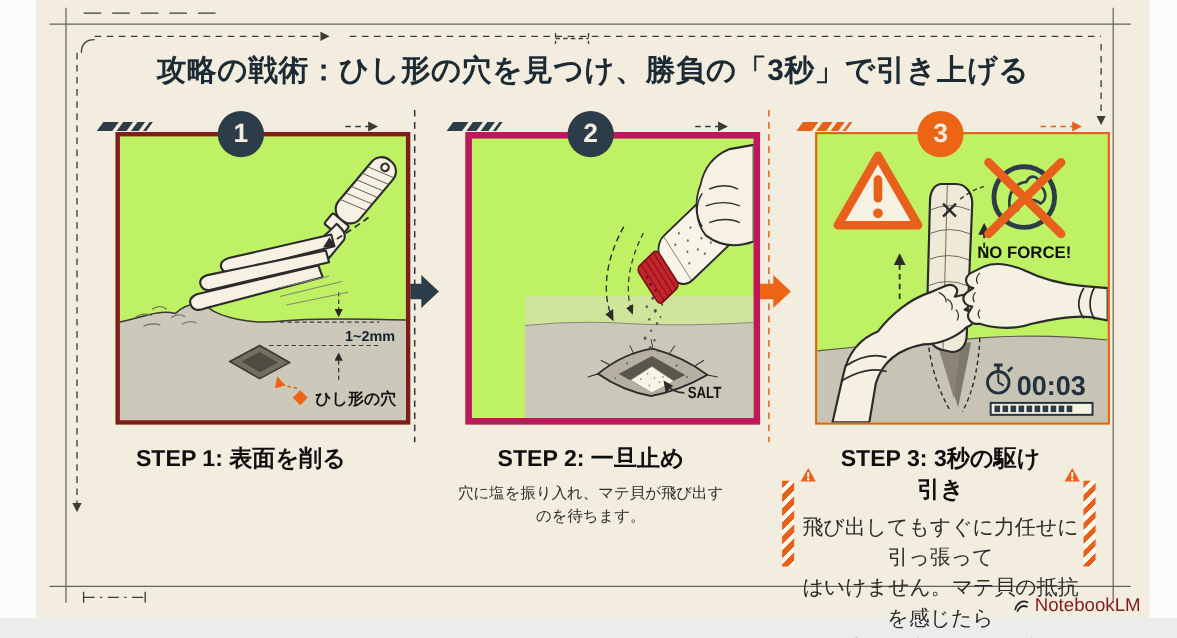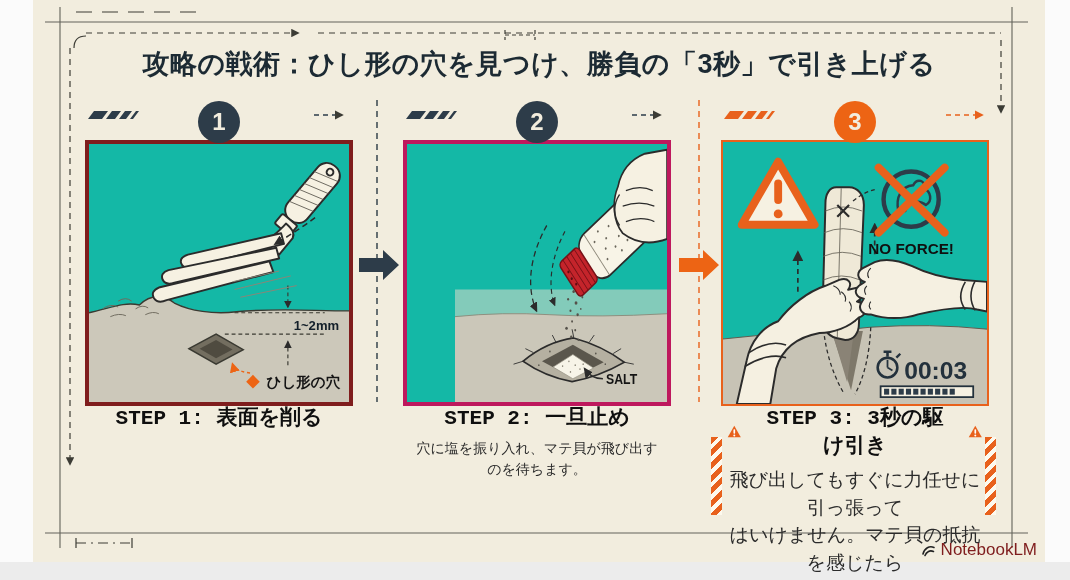--- a/index.html
+++ b/index.html
@@ -2,34 +2,34 @@
 <html><head>
 <meta charset="utf-8">
 <style>
   html,body{margin:0;padding:0;background:#fff;}
   .page{position:relative;width:1070px;height:580px;background:#fbfbfb;overflow:hidden;
         font-family:"Liberation Sans",sans-serif;}
   .canvas{position:absolute;left:33px;top:0;width:1012px;height:562px;background:#F2EDDE;}
   .overlay{position:absolute;left:0;top:0;width:1070px;height:580px;pointer-events:none;}
   .title{position:absolute;left:93px;top:46px;width:892px;text-align:center;
          font-size:27px;font-weight:700;color:#1C2A33;letter-spacing:.5px;z-index:3;}
-  .panel{position:absolute;top:140px;width:268px;height:266px;background:#14b8a6;
-         box-sizing:border-box;z-index:3;}
+  .panel{position:absolute;top:120px;width:268px;height:266px;background:#bef264;
+         box-sizing:border-box;z-index:3;margin-left:20px;}
   .panel svg{display:block;width:100%;height:100%;}
   .p1{left:85px;border:4px solid #7f1d1d;}
-  .p2{left:403px;border:4px solid #be185d;padding-left:48px;}
+  .p2{left:403px;border:6px solid #be185d;padding-left:48px;}
   .p3{left:721px;border:2px solid #E8611C;}
   .badge{position:absolute;width:42px;height:42px;border-radius:50%;z-index:4;
          display:flex;align-items:center;justify-content:center;
          font-size:24px;font-weight:700;color:#F2EDDE;}
   .badge.navy{background:#2D3C49;}
   .badge.orange{background:#ED6414;}
   .b1{left:198px;top:101px;} .b2{left:516px;top:101px;} .b3{left:834px;top:101px;}
   .caption{position:absolute;top:403px;text-align:center;z-index:3;}
-  .caption h2{font-size:21px;font-weight:700;margin:0 0 7px;color:#0F0F0F;font-family:Liberation Mono, monospace;}
+  .caption h2{font-size:21px;font-weight:700;margin:0 0 7px;color:#0F0F0F;}
   .caption p{font-size:14px;line-height:1.5;margin:0;white-space:pre-line;color:#2B2B2B;font-weight:500;}
   .c1{left:85px;width:268px;} .c2{left:403px;width:268px;}
   .c3{left:727px;width:256px;}
   .c3 p{font-size:19px;line-height:1.45;}
   .c3 h2{display:flex;align-items:center;justify-content:center;gap:21px;}
   .hazard-bar{position:absolute;top:437px;width:11px;height:78px;z-index:3;
     background:repeating-linear-gradient(135deg,#E8611C 0 5px,#FDF9EE 5px 9px);}
   .hb-l{left:711px;} .hb-r{left:985px;}
   .footer{position:absolute;top:540px;right:33px;display:flex;align-items:center;gap:5px;
           color:#7f1d1d;font-size:17px;z-index:3;}

